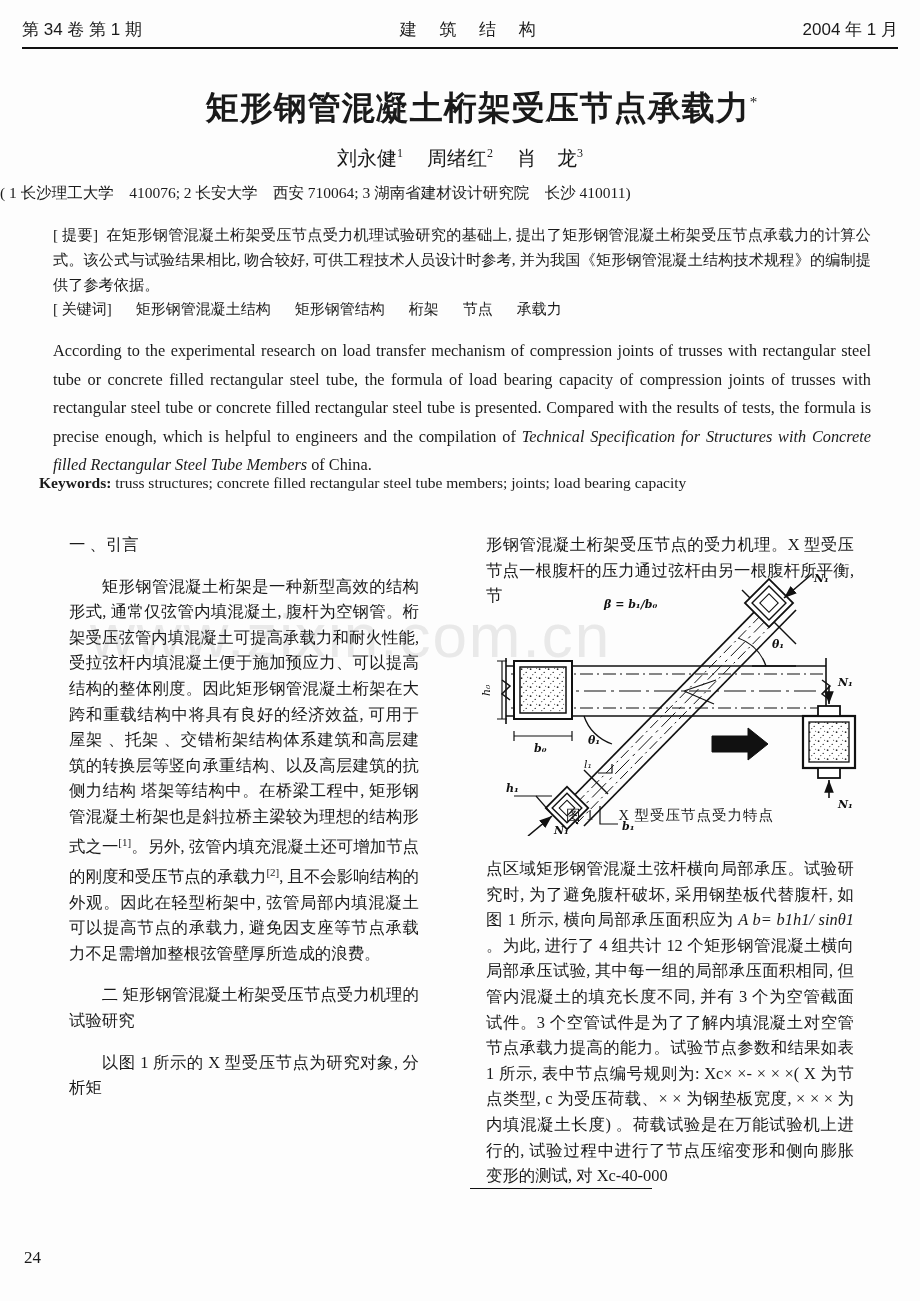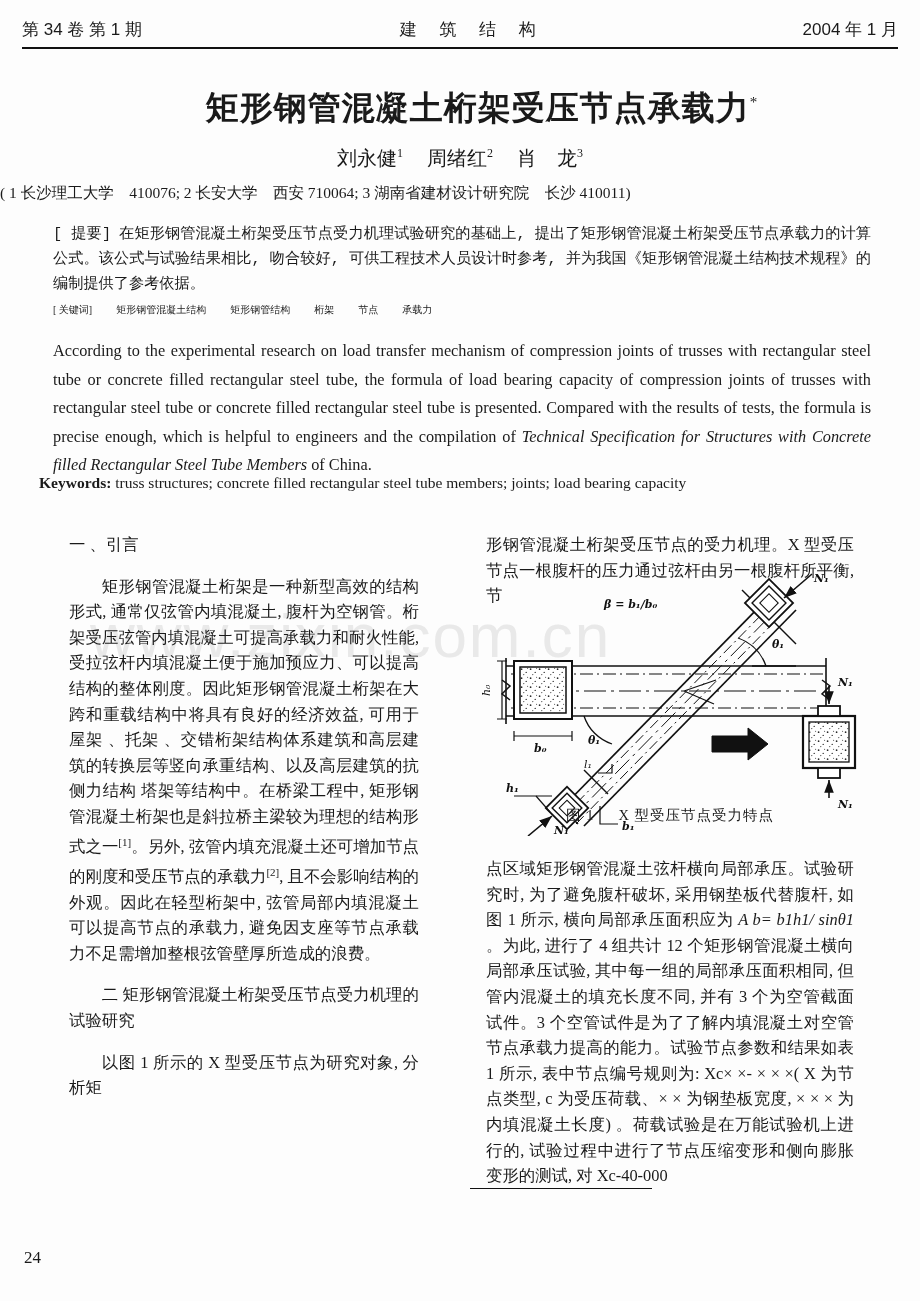--- a/index.html
+++ b/index.html
@@ -94,32 +94,32 @@
     text-align: left;
     font-family: "Liberation Serif", "DejaVu Serif", serif;
     font-size: 15.5px;
   }
 
   
   .abs-zh {
     position: absolute;
     left: 53px; top: 222px;
     width: 818px;
-    font-family: Liberation Mono, monospace;
+    font-family: Liberation Serif, serif;
     font-size: 15.2px;
     line-height: 25px;
     text-align: justify;
   }
   .abs-zh .tag { margin-right: 8px; }
   .kw-zh {
     position: absolute;
     left: 53px; top: 297px;
     width: 818px;
     font-family: "Liberation Serif", "DejaVu Serif", serif;
-    font-size: 10px;
+    font-size: 15px;
     line-height: 25px;
   }
   .kw-zh .sp { display: inline-block; width: 12px; }
 
   .abs-en {
     position: absolute;
     left: 53px; top: 337px;
     width: 818px;
     font-family: "Liberation Serif", "DejaVu Serif", serif;
     font-size: 16.3px;

